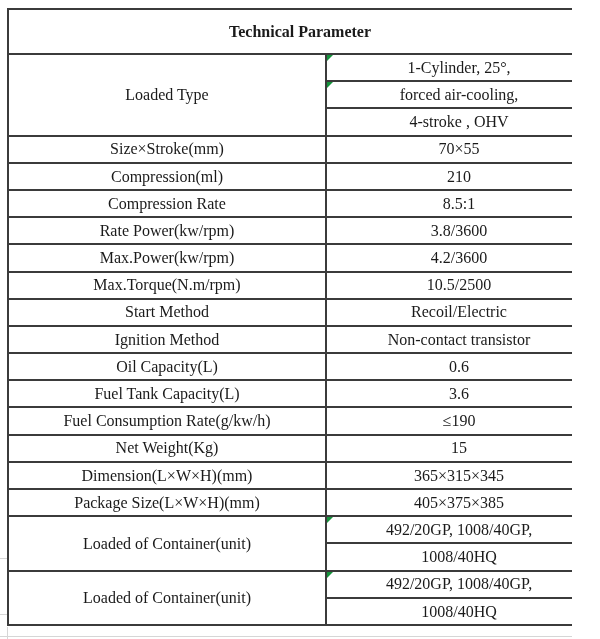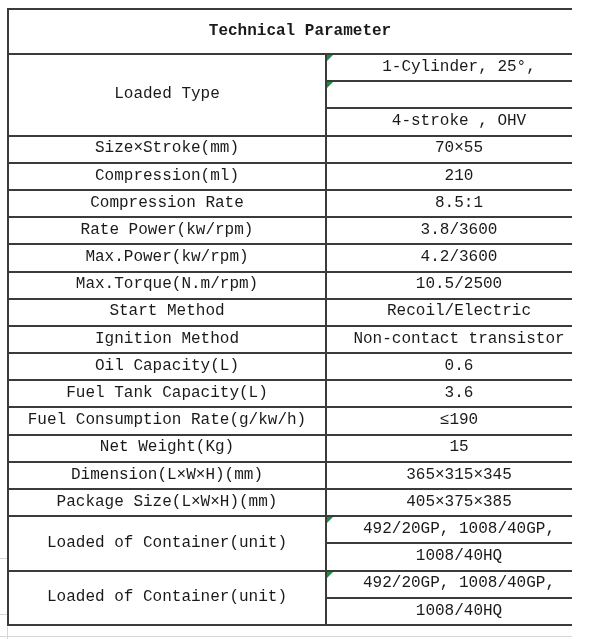--- a/index.html
+++ b/index.html
@@ -1,18 +1,18 @@
 <!DOCTYPE html>
 <html style="--border: #3b3b3b; --text: #1a1a1a; --marker: #15933c; --gridline: #d6d6d6;"><head>
 <meta charset="utf-8">
 <style>
   html,body { margin:0; padding:0; background:#ffffff; }
   .page {
     position:relative; width:572px; height:639px; background:#ffffff;
-    font-family:Liberation Mono, monospace;
+    font-family:Liberation Serif, serif;
     color:var(--text,#1a1a1a); overflow:hidden;
   }
   table.spec {
     position:absolute; left:7px; top:8px;
     border-collapse:collapse; table-layout:fixed; width:584px;
   }
   table.spec td {
     border:2px solid var(--border,#3b3b3b);
     text-align:center; vertical-align:middle;
     font-size:16px; line-height:1.1; padding:0;
@@ -44,21 +44,21 @@
     </colgroup>
     <tbody>
       <tr>
         <td class="title-cell" colspan="2">Technical Parameter</td>
       </tr>
     <tr class="data-row">
           <td class="label-cell" rowspan="3">Loaded Type</td>
           <td class="value-cell"><span class="flag"></span><span>1-Cylinder, 25°,</span></td>
         </tr>
         <tr class="data-row">
-          <td class="value-cell"><span class="flag"></span></td>
+          <td class="value-cell"><span class="flag"></span><span>forced air-cooling,</span></td>
         </tr>
         <tr class="data-row">
           <td class="value-cell"><span>4-stroke , OHV</span></td>
         </tr>
         <tr class="data-row">
           <td class="label-cell" rowspan="1">Size×Stroke(mm)</td>
           <td class="value-cell"><span>70×55</span></td>
         </tr>
         <tr class="data-row">
           <td class="label-cell" rowspan="1">Compression(ml)</td>

